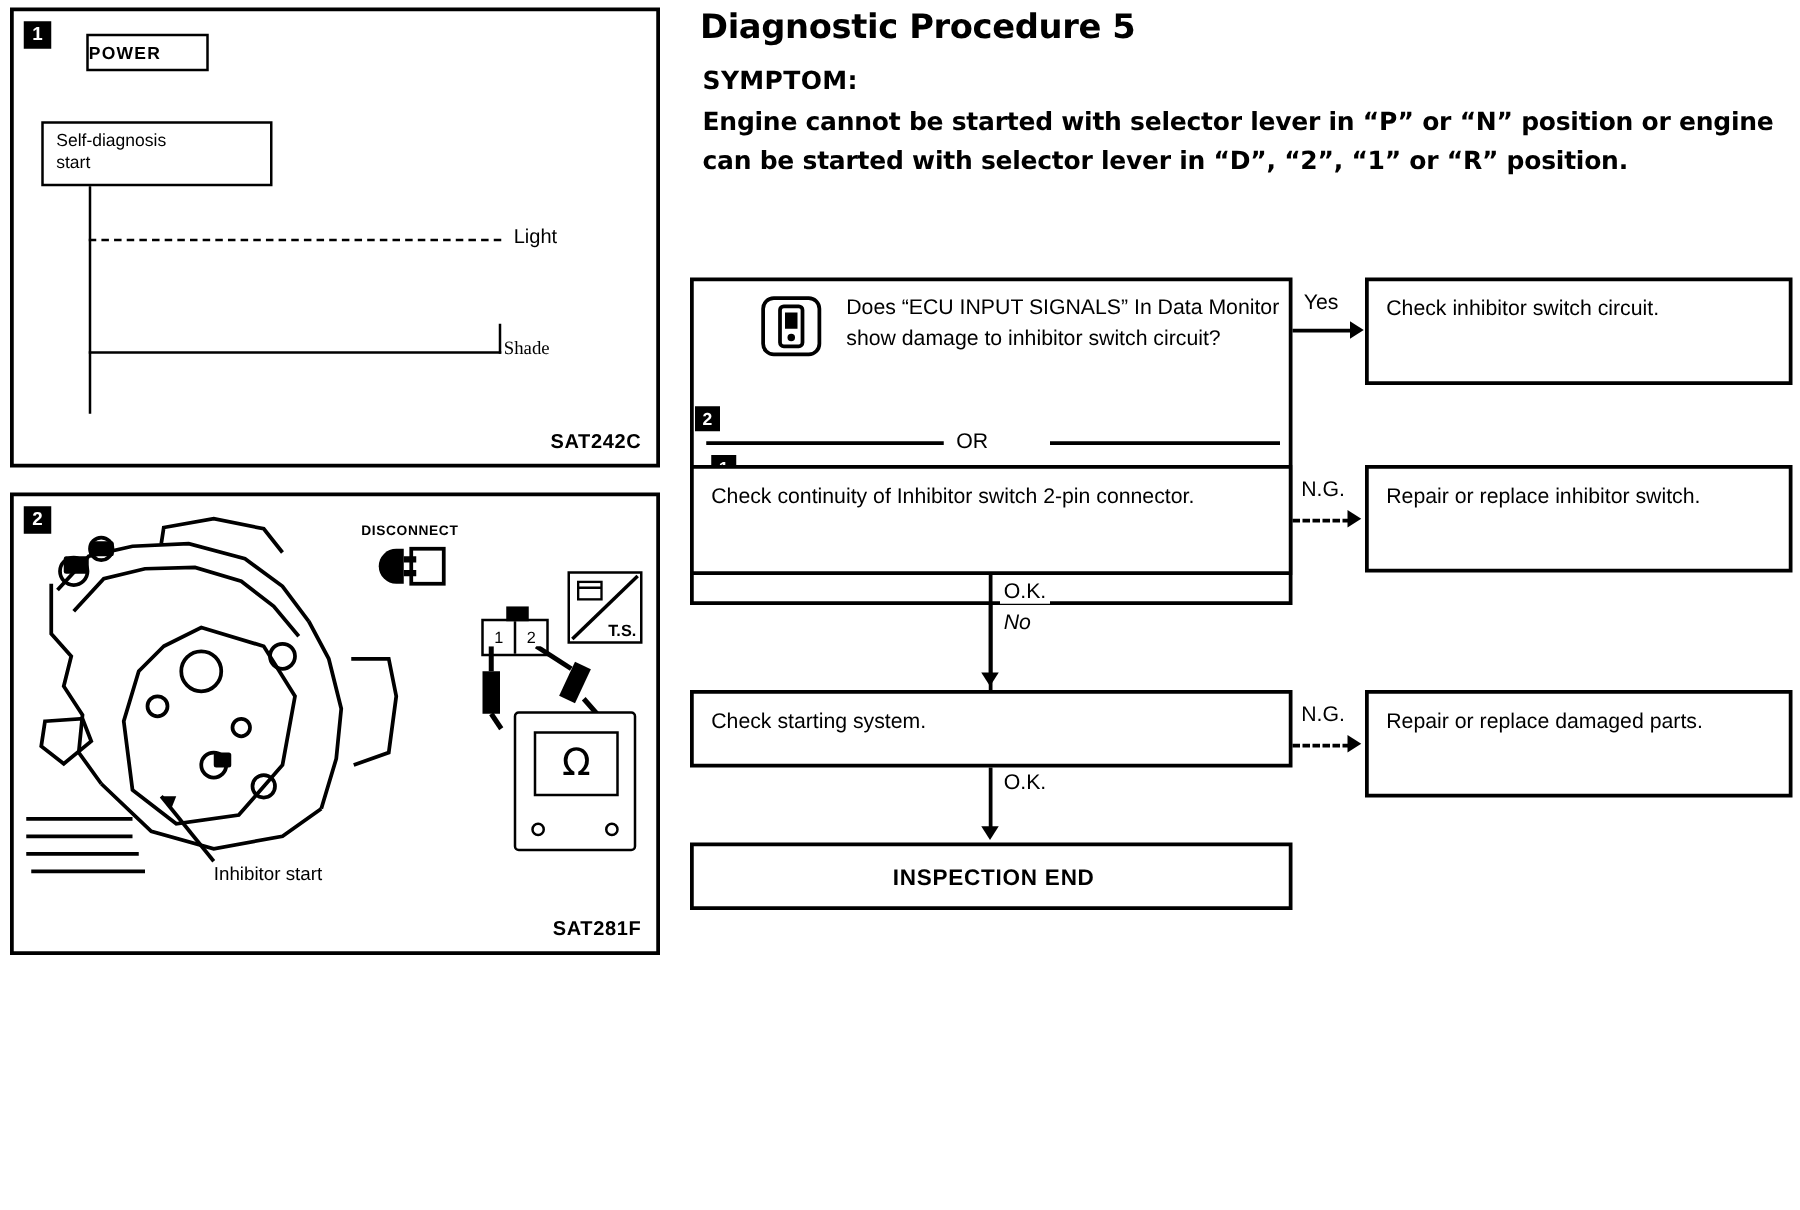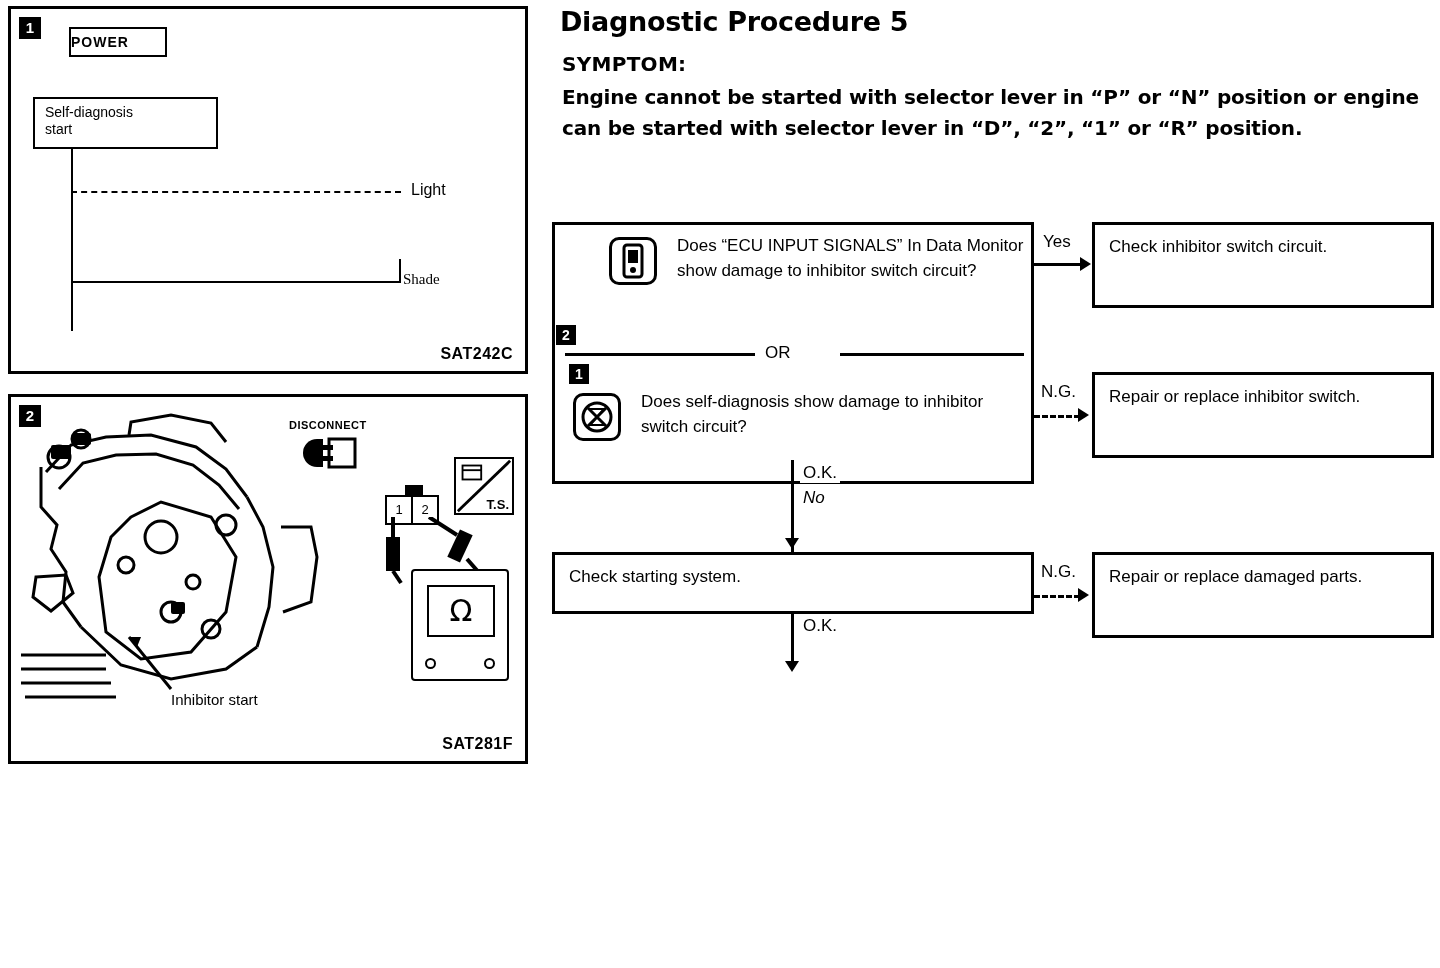--- a/index.html
+++ b/index.html
@@ -446,20 +446,23 @@
   <div class="fbox" id="check-inhibitor">
     <div class="pad">Check inhibitor switch circuit.</div>
   </div>
 
   <div class="conn vline" style="left:239px; top:484px; height:78px;"></div>
   <div class="arrow-down" style="left:233px; top:560px;"></div>
   <div class="edge-label" style="left:248px; top:488px;font-style:italic;">No</div>
 
   <div class="small-num" id="num-2-flow">2</div>
 
+  <div class="fbox" id="continuity">
+    <div class="pad">Check continuity of Inhibitor switch 2-pin connector.</div>
+  </div>
 
   <div class="dashed-h" style="left:482px; top:415px; width:46px;"></div>
   <div class="arrow-right" style="left:526px; top:408px;"></div>
   <div class="edge-label" style="left:486px; top:382px;">N.G.</div>
 
   <div class="fbox" id="repair-switch">
     <div class="pad">Repair or replace inhibitor switch.</div>
   </div>
 
   <div class="conn vline" style="left:239px; top:460px; height:80px;"></div>
@@ -475,13 +478,16 @@
   <div class="edge-label" style="left:486px; top:562px;">N.G.</div>
 
   <div class="fbox" id="repair-parts">
     <div class="pad">Repair or replace damaged parts.</div>
   </div>
 
   <div class="conn vline" style="left:239px; top:614px; height:50px;"></div>
   <div class="arrow-down" style="left:233px; top:661px;"></div>
   <div class="edge-label" style="left:248px; top:616px;">O.K.</div>
 
+  <div class="fbox" id="inspection-end">
+    <div class="pad">INSPECTION END</div>
+  </div>
 </div>
 
 </body></html>

